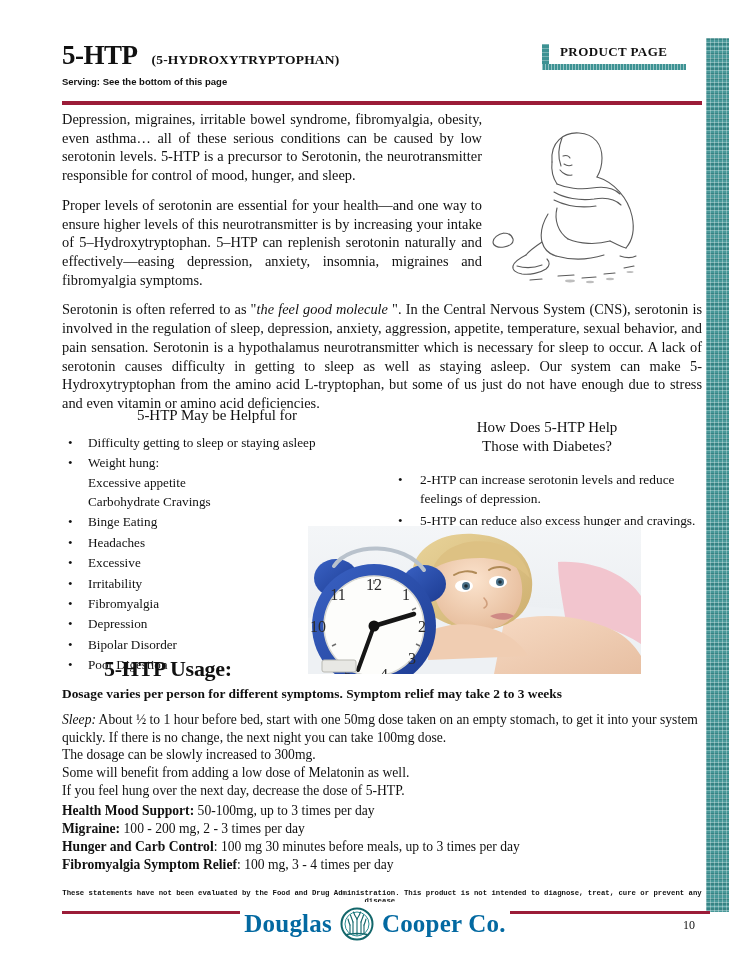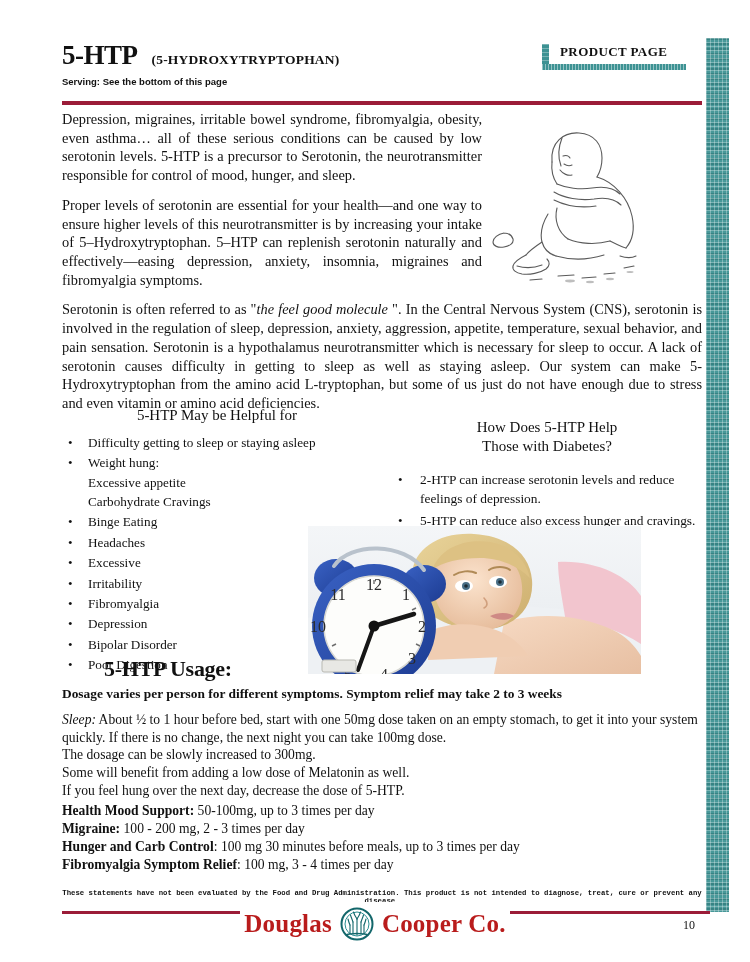--- a/index.html
+++ b/index.html
@@ -226,21 +226,21 @@
     height: 44px;
     background: #ffffff;
     display: flex;
     align-items: center;
     justify-content: center;
     gap: 8px;
   }
   .logo-text {
     font-size: 25px;
     font-weight: bold;
-    color: #b91c1c;
+    color: #0369a1;
     letter-spacing: .2px;
   }
   .logo-mark { width: 34px; height: 34px; flex: 0 0 auto; }
   .pagenum {
     position: absolute;
     left: 683px;
     top: 918px;
     font-size: 12px;
   }
 </style>

